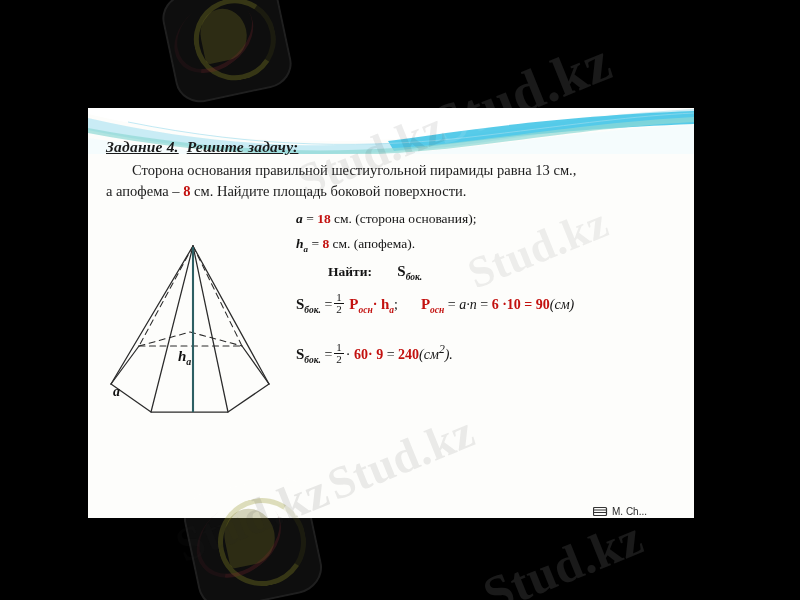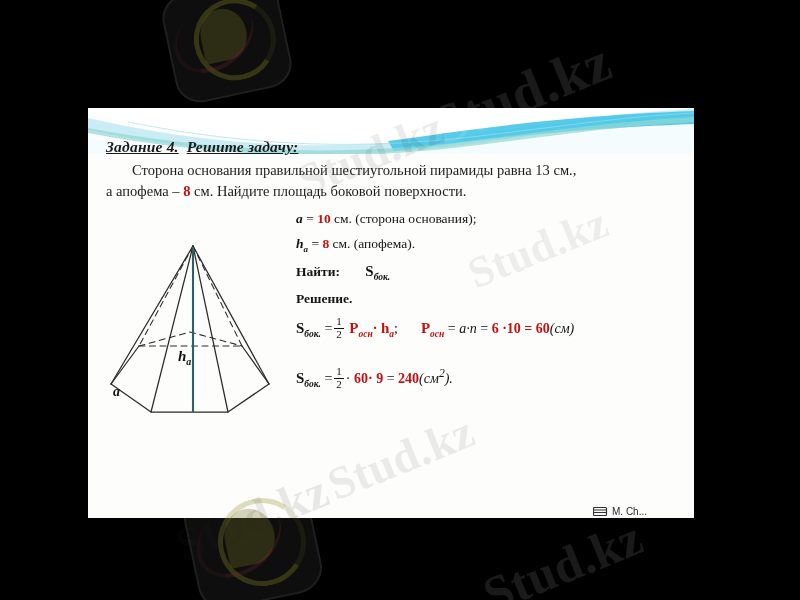--- a/index.html
+++ b/index.html
@@ -146,21 +146,21 @@
     font-size: 13.5px;
     line-height: 1.0;
     margin-bottom: 11px;
     white-space: nowrap;
   }
   .b { font-weight: 700; }
   .it { font-style: italic; }
   .var { font-style: italic; font-weight: 700; }
   .var sub { font-size: 9px; font-style: italic; }
 
-  .find-line { margin-top: 2px; margin-bottom: 9px; }
+  .find-line { margin-top: 2px; margin-bottom: 9px; margin-left: 32px; }
   .find-line .sym { margin-left: 22px; }
 
   .Ssym {
     font-weight: 700;
     font-size: 15px;
     font-style: normal;
   }
   .Ssym sub {
     font-size: 9.5px;
     font-style: italic;
@@ -270,53 +270,50 @@
       <span class="fig-label lbl-ha"><span>h</span><sub>a</sub></span>
     </div>
 
     <div class="rcol">
 
 
 
       <div class="line">
         <span class="var">a</span>
         <span>=</span>
-        <span class="red">10</span>
+        <span class="red">18</span>
         <span>см. (сторона основания);</span>
       </div>
 
       <div class="line">
         <span class="var"><span>h</span><sub>а</sub></span>
         <span>=</span>
         <span class="red">8</span>
         <span>см. (апофема).</span>
       </div>
 
       <div class="line find-line">
         <span class="b">Найти:</span>
         <span class="Ssym sym"><span>S</span><sub>бок.</sub></span>
       </div>
 
-      <div class="line">
-        <span class="b">Решение.</span>
-      </div>
 
       <div class="eq-row">
         <span class="Ssym"><span>S</span><sub>бок.</sub></span>
         <span>=</span><span class="frac"><span class="num">1</span><span class="den">2</span></span>
         <span class="Ssym red"><span>P</span><sub>осн</sub></span><span class="red">·</span>
         <span class="Ssym red"><span>h</span><sub>а</sub></span><span>;</span>
         <span class="gap"></span>
         <span class="Ssym red"><span>P</span><sub>осн</sub></span>
         <span>=</span>
         <span class="it">a·n</span>
         <span>=</span>
         <span class="red b">6 ·10</span>
         <span class="red b">=</span>
-        <span class="red b">60</span><span class="it">(см)</span>
+        <span class="red b">90</span><span class="it">(см)</span>
       </div>
 
       <div class="eq-row eq2">
         <span class="Ssym"><span>S</span><sub>бок.</sub></span>
         <span>=</span><span class="frac"><span class="num">1</span><span class="den">2</span></span><span>·</span>
         <span class="red b">60· 9</span>
         <span>=</span>
         <span class="red b">240</span><span class="it"><span>(см</span><sup>2</sup><span>).</span></span>
       </div>
 

